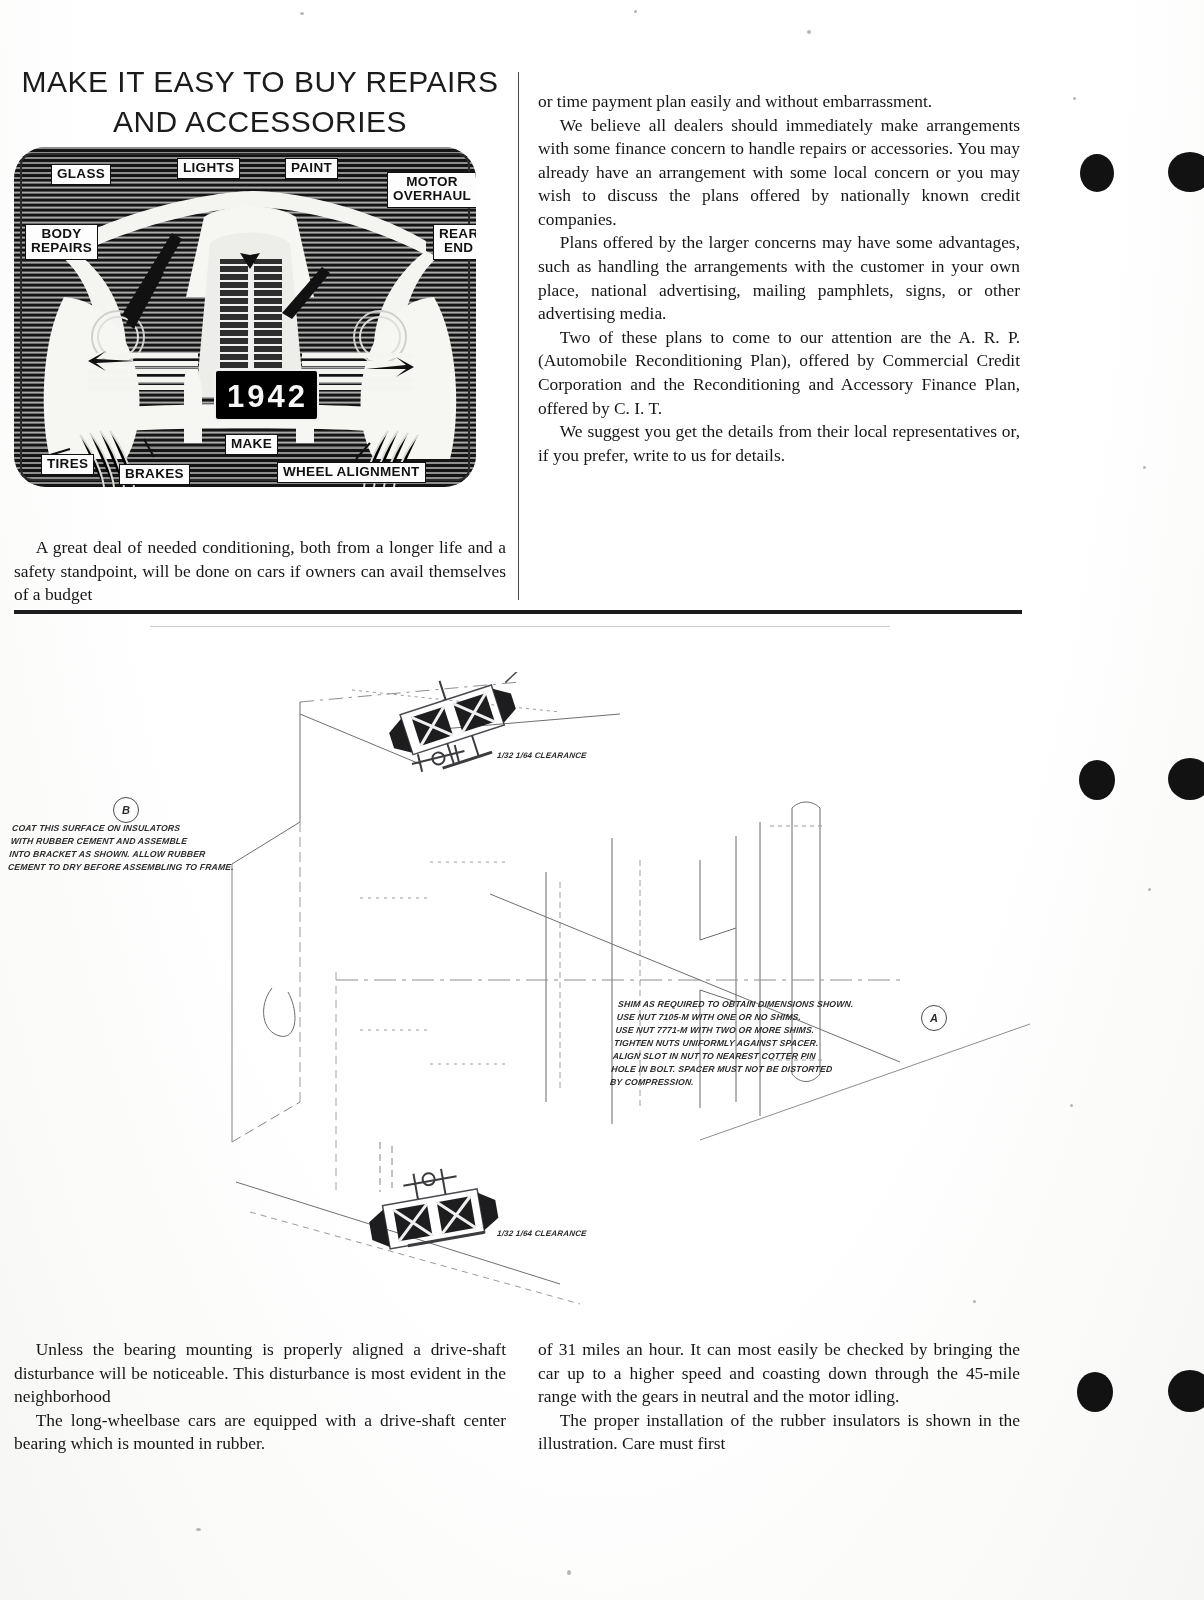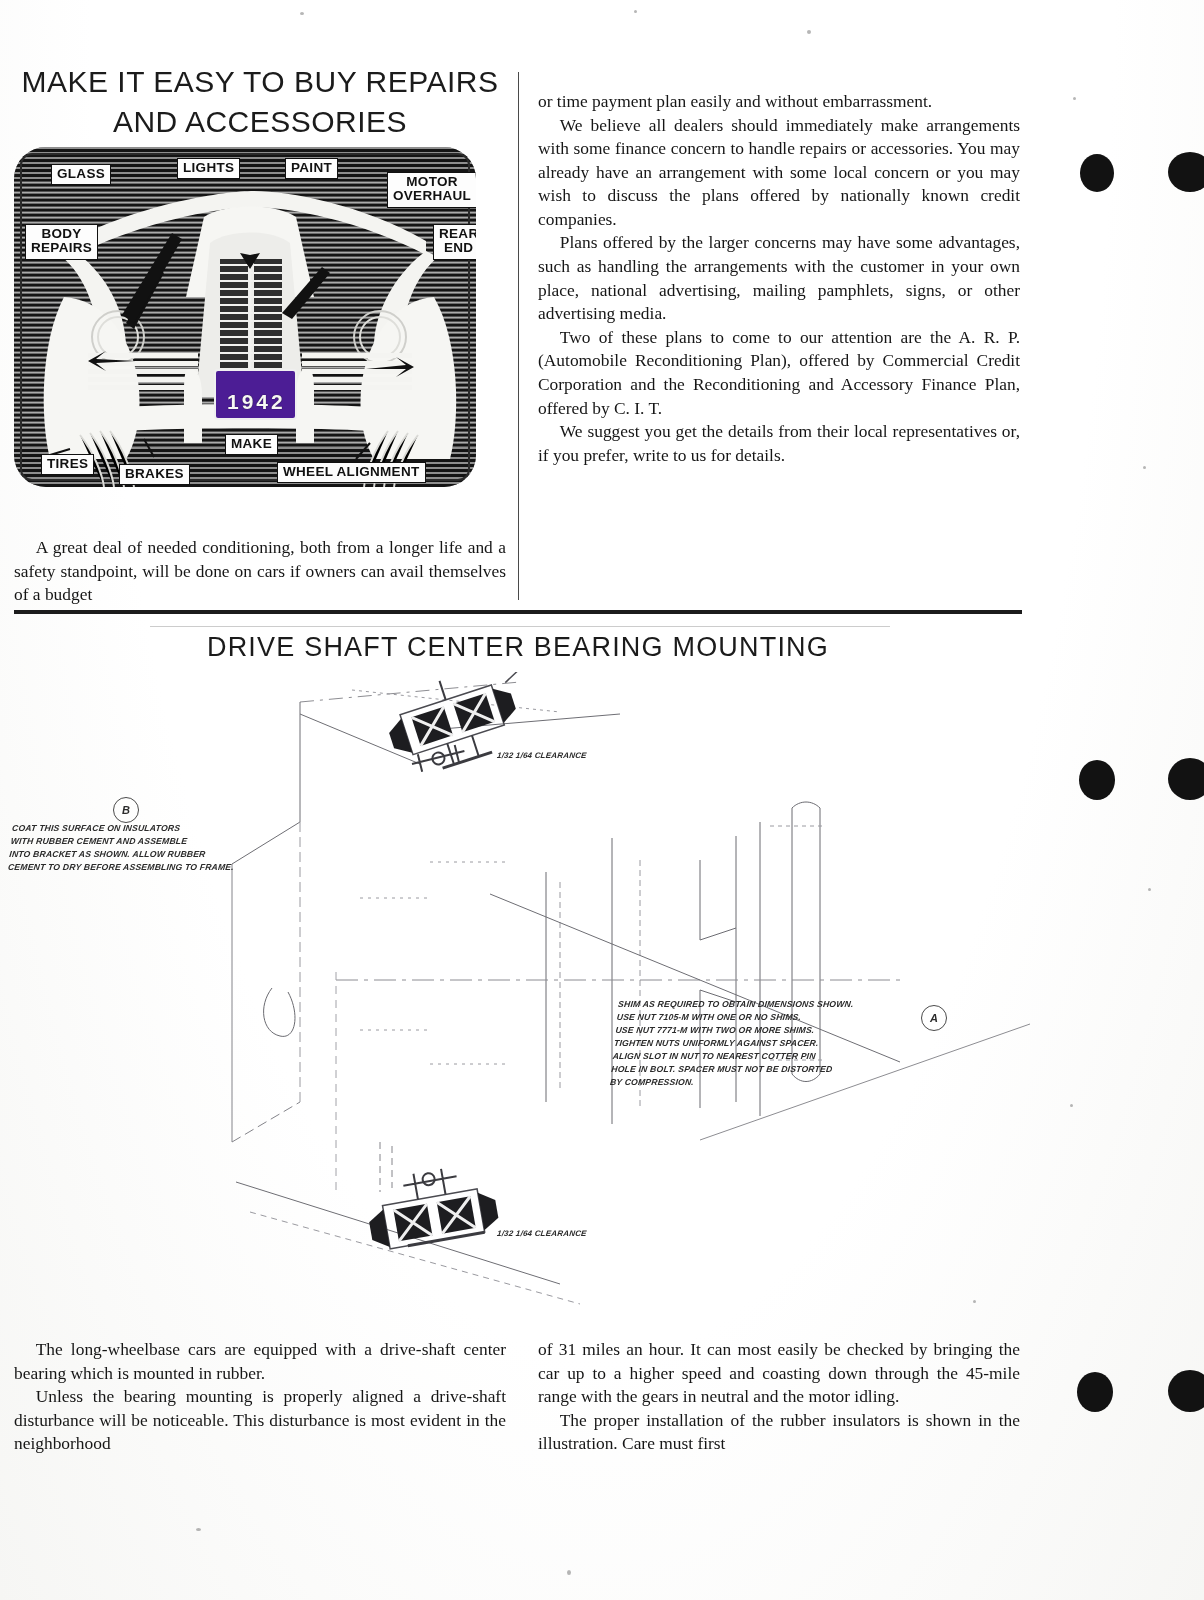--- a/index.html
+++ b/index.html
@@ -68,27 +68,27 @@
     font-size:13.5px;
     letter-spacing:.3px;
     line-height:1.06;
     padding:2px 5px 3px 5px;
     text-align:center;
     white-space:pre-line;
     box-shadow:0 0 0 1px #111;
   }
   .plate {
     position:absolute;
-    background:#4c1d95;
+    background:#000000;
     color:#f7f7f7;
     font-family:"Liberation Sans", sans-serif;
     font-weight:700;
-    font-size:21px;
+    font-size:31px;
     letter-spacing:3px;
-    padding:19px 9px 4px 11px;
+    padding:8px 9px 4px 11px;
     border:2px solid #f0f0f0;
     border-radius:4px;
     text-shadow:0 0 1px #000;
   }
 
   .body-col {
     font-family:"Liberation Serif", serif;
     font-size:17.4px;
     line-height:1.355;
     color:#161616;
@@ -313,21 +313,20 @@
     <p class="noindent">or time payment plan easily and without embarrassment.</p>
     <p>We believe all dealers should immediately make arrangements with some finance concern to handle repairs or accessories. You may already have an arrangement with some local concern or you may wish to discuss the plans offered by nationally known credit companies.</p>
     <p>Plans offered by the larger concerns may have some advantages, such as handling the arrangements with the customer in your own place, national advertising, mailing pamphlets, signs, or other advertising media.</p>
     <p>Two of these plans to come to our attention are the A. R. P. (Automobile Reconditioning Plan), offered by Commercial Credit Corporation and the Reconditioning and Accessory Finance Plan, offered by C. I. T.</p>
     <p>We suggest you get the details from their local representatives or, if you prefer, write to us for details.</p>
   </div>
 
   <div class="hrule"></div>
   <div class="hrule-thin"></div>
 
-  <div class="section-title">DRIVE  SHAFT  CENTER  BEARING  MOUNTING</div>
 
   <div class="drawing">
     <svg width="1040" height="640" viewBox="0 0 1040 640">
       <g stroke="#56565a" fill="none" stroke-width="1">
 
         <path d="M300 30 L520 10" stroke-dasharray="14 6 3 6" stroke="#8d8d92"></path>
         <path d="M300 30 L300 150" stroke="#6e6e74"></path>
         <path d="M300 150 L232 192" stroke="#6e6e74"></path>
         <path d="M232 192 L232 470" stroke="#84848a"></path>
         <path d="M232 470 L300 430" stroke-dasharray="10 5" stroke="#84848a"></path>
@@ -418,22 +417,22 @@
 USE NUT 7105-M WITH ONE OR NO SHIMS.
 USE NUT 7771-M WITH TWO OR MORE SHIMS.
 TIGHTEN NUTS UNIFORMLY AGAINST SPACER.
 ALIGN SLOT IN NUT TO NEAREST COTTER PIN
 HOLE IN BOLT. SPACER MUST NOT BE DISTORTED
 BY COMPRESSION.</div>
   <div class="hand tiny" style="left:497px;top:750px;">1/32  1/64  CLEARANCE</div>
   <div class="hand tiny" style="left:497px;top:1228px;">1/32  1/64  CLEARANCE</div>
 
   <div class="bot-left body-col">
+    <p>Unless the bearing mounting is properly aligned a drive-shaft disturbance will be noticeable. This disturbance is most evident in the neighborhood</p>
     <p>The long-wheelbase cars are equipped with a drive-shaft center bearing which is mounted in rubber.</p>
-    <p>Unless the bearing mounting is properly aligned a drive-shaft disturbance will be noticeable. This disturbance is most evident in the neighborhood</p>
   </div>
 
   <div class="bot-right body-col">
     <p class="noindent">of 31 miles an hour. It can most easily be checked by bringing the car up to a higher speed and coasting down through the 45-mile range with the gears in neutral and the motor idling.</p>
     <p>The proper installation of the rubber insulators is shown in the illustration. Care must first</p>
   </div>
 
 </div>
 
 </body></html>

